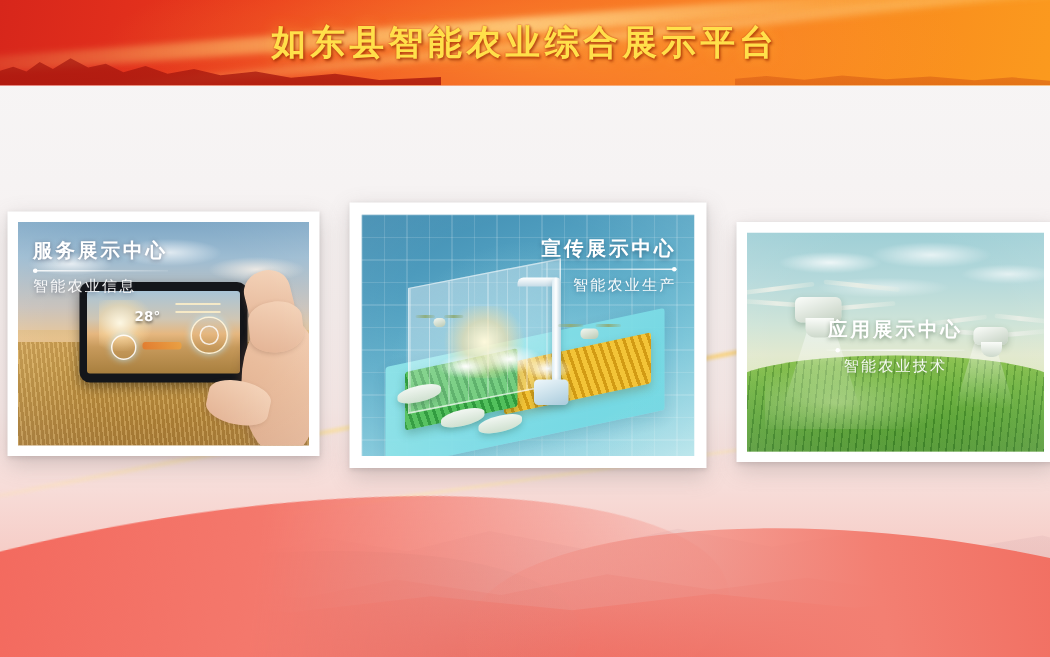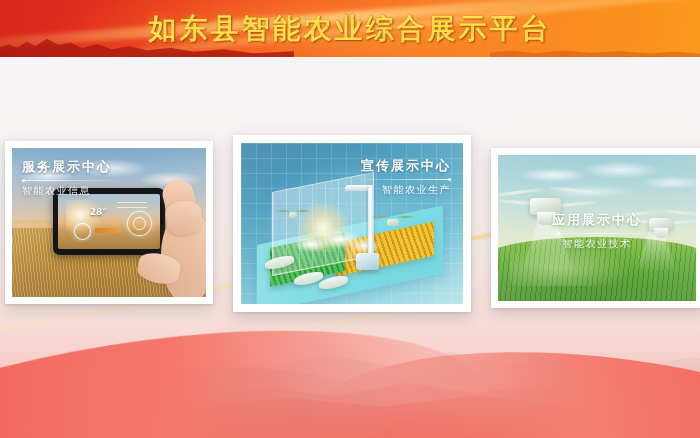--- a/index.html
+++ b/index.html
@@ -93,21 +93,21 @@
     clip-path:polygon(0% 62%,3% 52%,6% 64%,9% 40%,12% 58%,16% 30%,20% 54%,24% 44%,28% 66%,33% 50%,38% 70%,44% 58%,50% 74%,58% 64%,66% 80%,76% 70%,86% 86%,100% 78%,100% 100%,0% 100%);
   }
   .banner-hills-r{
     position:absolute; right:0; bottom:0; width:30%; height:16px;
     background:linear-gradient(to bottom, rgba(200,70,15,.28), rgba(205,80,18,.5));
     clip-path:polygon(0% 72%,10% 60%,22% 76%,34% 58%,48% 74%,62% 62%,76% 78%,88% 66%,100% 80%,100% 100%,0% 100%);
   }
   .banner-title{
     position:absolute; inset:0;
     display:flex; align-items:center; justify-content:center;
-    font-size:28px; font-weight:bold; letter-spacing:3px;
+    font-size:23px; font-weight:bold; letter-spacing:3px;
     color:#ffe04a;
     text-shadow:0 0 1px #c8320a, 1px 1px 2px rgba(150,40,0,.75), 0 0 10px rgba(255,200,60,.45);
     font-family:"DejaVu Sans","Liberation Sans",sans-serif;
     white-space:nowrap;
   }
 
   
   .card{
     position:absolute;
     background:#ffffff;

